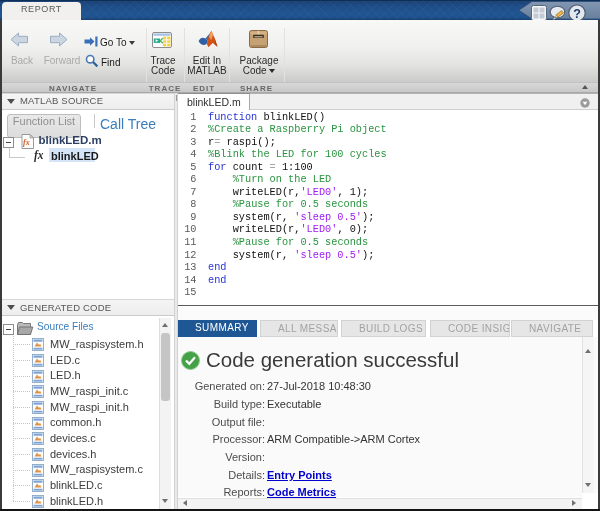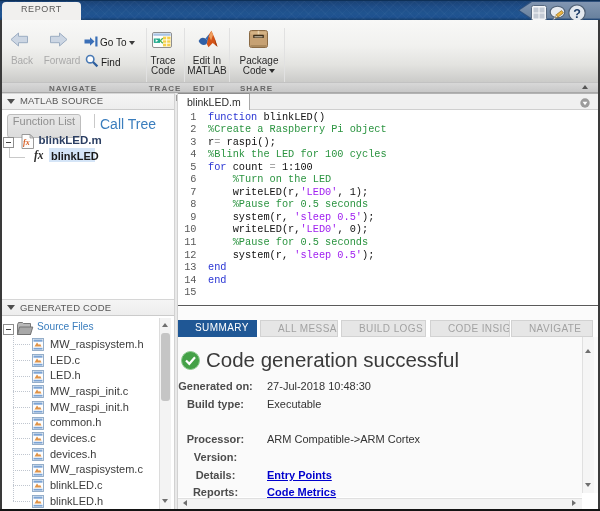--- a/index.html
+++ b/index.html
@@ -43,21 +43,21 @@
 #rtabstrip{left:178px;top:92.5px;width:420px;height:17.5px;background:#f0f0f0;border-bottom:1px solid #cfcfcf;border-top:1px solid #b2b2b2}
 #codetab{left:178px;top:92.5px;width:72px;height:18px;background:#fff;border-right:1px solid #a8a8a8;border-top:1px solid #8f8f8f;font-size:10.5px;color:#2e2e2e;line-height:17px;padding-left:9px}
 #code{left:178px;top:110px;width:420px;height:196px;background:#fff;border-bottom:1px solid #5a5a5a;overflow:hidden}
 #lnums{left:0;top:0.5px;width:18.5px;text-align:right;font-family:"Liberation Mono",monospace;font-size:10.27px;line-height:12.54px;color:#5a5a5a;position:absolute}
 #csrc{left:30px;top:0.5px;font-family:"Liberation Mono",monospace;font-size:10.27px;line-height:12.54px;color:#101010;white-space:pre;position:absolute}
 .k{color:#2a35d4}.c{color:#2b9440}.s{color:#a020f0}.e{color:#a6a6a6}
 .btab{top:320px;height:17px;font-size:10px;letter-spacing:.4px;line-height:16px;padding-left:17px;background:#e6e6e6;border:1px solid #d2d2d2;color:#a2a2a2;white-space:nowrap;overflow:hidden}
 #btab1{left:178px;width:79px;background:#1f5795;border:none;color:#fff}
 #summary{left:178px;top:337px;width:420px;height:160px;background:#fafafa}
 .srow{position:absolute;height:17.7px;font-size:11px;line-height:17.7px;white-space:nowrap}
-.slab{position:absolute;left:0;width:75px;text-align:center;font-weight:bold;color:#4c4c4c}
+.slab{position:absolute;left:12px;width:75px;text-align:right;font-weight:normal;color:#4c4c4c}
 .sval{position:absolute;left:89px;color:#333}
 .link{color:#0000cd;font-weight:bold;text-decoration:underline;text-underline-offset:1px}
 
 #bleft{left:0;top:20px;width:2px;height:489px;background:#3a3a3a}
 #bright{left:598px;top:20px;width:2px;height:489px;background:#3a3a3a}
 #bbottom{left:0;top:509px;width:600px;height:2px;background:#141414}
 </style>
 </head>
 <body>
 
@@ -315,20 +315,21 @@
 <div id="srows">
     <div class="srow" style="left:178px;top:378.2px;width:420px">
       <span class="slab">Generated on:</span>
       <span class="sval">27-Jul-2018 10:48:30</span>
     </div>
     <div class="srow" style="left:178px;top:395.9px;width:500px">
       <span class="slab">Build type:</span>
       <span class="sval">Executable</span>
     </div>
     <div class="srow" style="left:178px;top:413.59999999999997px;width:420px">
+      <span class="slab">Output file:</span>
     </div>
     <div class="srow" style="left:178px;top:431.29999999999995px;width:420px">
       <span class="slab">Processor:</span>
       <span class="sval">ARM Compatible-&gt;ARM Cortex</span>
     </div>
     <div class="srow" style="left:178px;top:449px;width:420px">
       <span class="slab">Version:</span>
     </div>
     <div class="srow" style="left:178px;top:466.7px;width:420px">
       <span class="slab">Details:</span>

